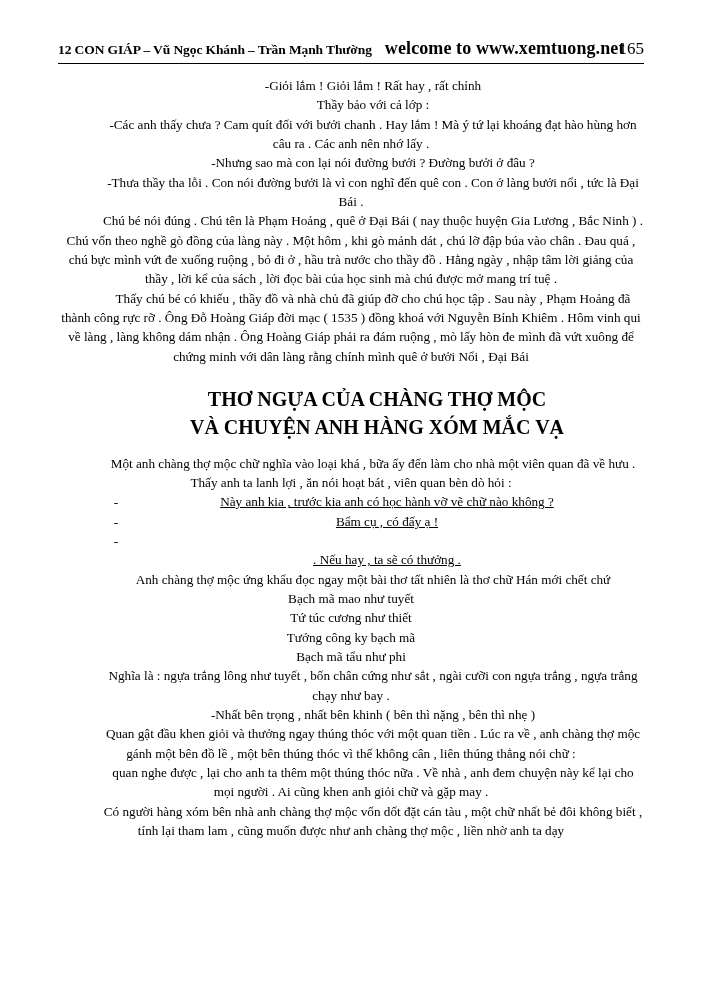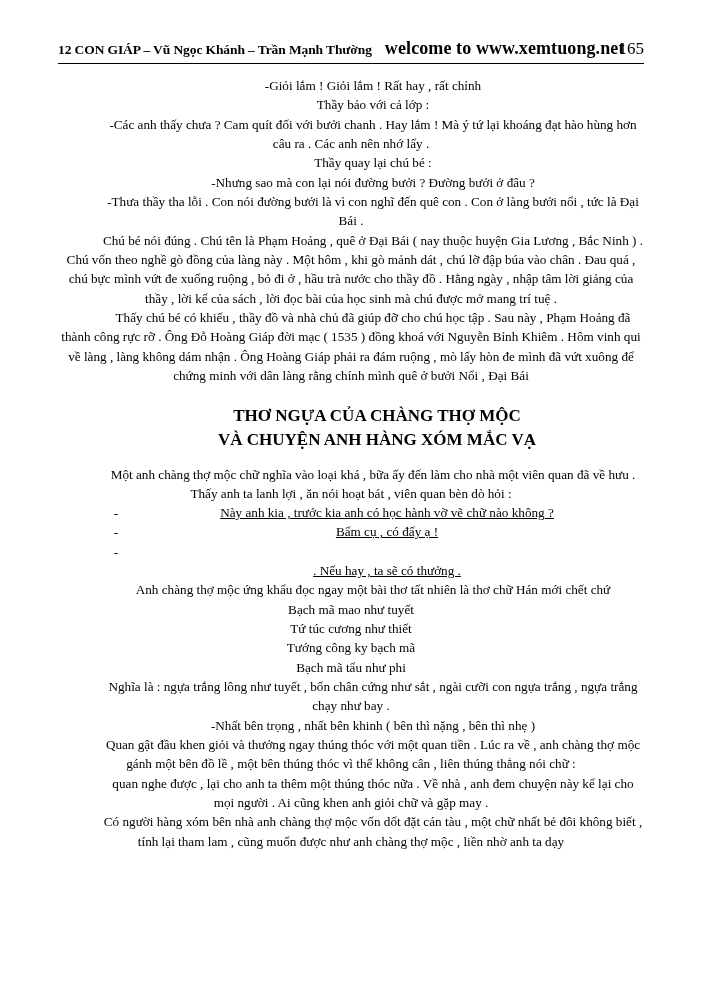--- a/index.html
+++ b/index.html
@@ -61,21 +61,21 @@
   p.para {
     margin: 0;
     padding: 0;
   }
   .indent-1 {
     text-indent: 44px;
   }
   .poem-title {
     margin-top: 19px;
     margin-bottom: 12px;
-    font-size: 17px;
+    font-size: 20px;
     font-weight: bold;
     line-height: 1.42;
     padding-left: 52px;
   }
   .poem-title div {
     white-space: nowrap;
   }
   .dash-line {
     display: flex;
     text-indent: 0;
@@ -106,21 +106,20 @@
       <div class="header-page">165</div>
     </div>
   </div>
   <div class="header-rule"></div>
 
   <div class="body-text">
 
     <p class="para indent-1">-Giỏi lắm ! Giỏi lắm ! Rất hay , rất chỉnh</p>
     <p class="para indent-1">Thầy bảo với cả lớp :</p>
     <p class="para indent-1">-Các anh thấy chưa ? Cam quít đối với bưởi chanh . Hay lắm ! Mà ý tứ lại khoáng đạt hào hùng hơn câu ra . Các anh nên nhớ lấy .</p>
-    <p class="para indent-1">Thầy quay lại chú bé :</p>
     <p class="para indent-1">-Nhưng sao mà con lại nói đường bưởi ? Đường bưởi ở đâu ?</p>
     <p class="para indent-1">-Thưa thầy tha lỗi . Con nói đường bưởi là vì con nghĩ đến quê con . Con ở làng bưởi nổi , tức là Đại Bái .</p>
     <p class="para indent-1">Chú bé nói đúng . Chú tên là Phạm Hoảng , quê ở Đại Bái ( nay thuộc huyện Gia Lương , Bắc Ninh ) . Chú vốn theo nghề gò đồng của làng này . Một hôm , khi gò mảnh dát , chú lỡ đập búa vào chân . Đau quá , chú bực mình vứt đe xuống ruộng , bỏ đi ở , hầu trà nước cho thầy đồ . Hằng ngày , nhập tâm lời giảng của thầy , lời kể của sách , lời đọc bài của học sinh mà chú được mở mang trí tuệ .</p>
     <p class="para indent-1">Thấy chú bé có khiếu , thầy đồ và nhà chủ đã giúp đỡ cho chú học tập . Sau này , Phạm Hoảng đã thành công rực rỡ . Ông Đỗ Hoàng Giáp đời mạc ( 1535 ) đồng khoá với Nguyễn Bỉnh Khiêm . Hôm vinh qui về làng , làng không dám nhận . Ông  Hoàng Giáp phải ra đám ruộng , mò lấy hòn đe mình đã vứt xuông để chứng minh với dân làng rằng chính mình quê ở bưởi Nổi , Đại Bái</p>
 
     <div class="poem-title">
       <div>THƠ NGỰA CỦA CHÀNG THỢ MỘC</div>
       <div>VÀ CHUYỆN ANH HÀNG XÓM MẮC VẠ</div>
     </div>
 

